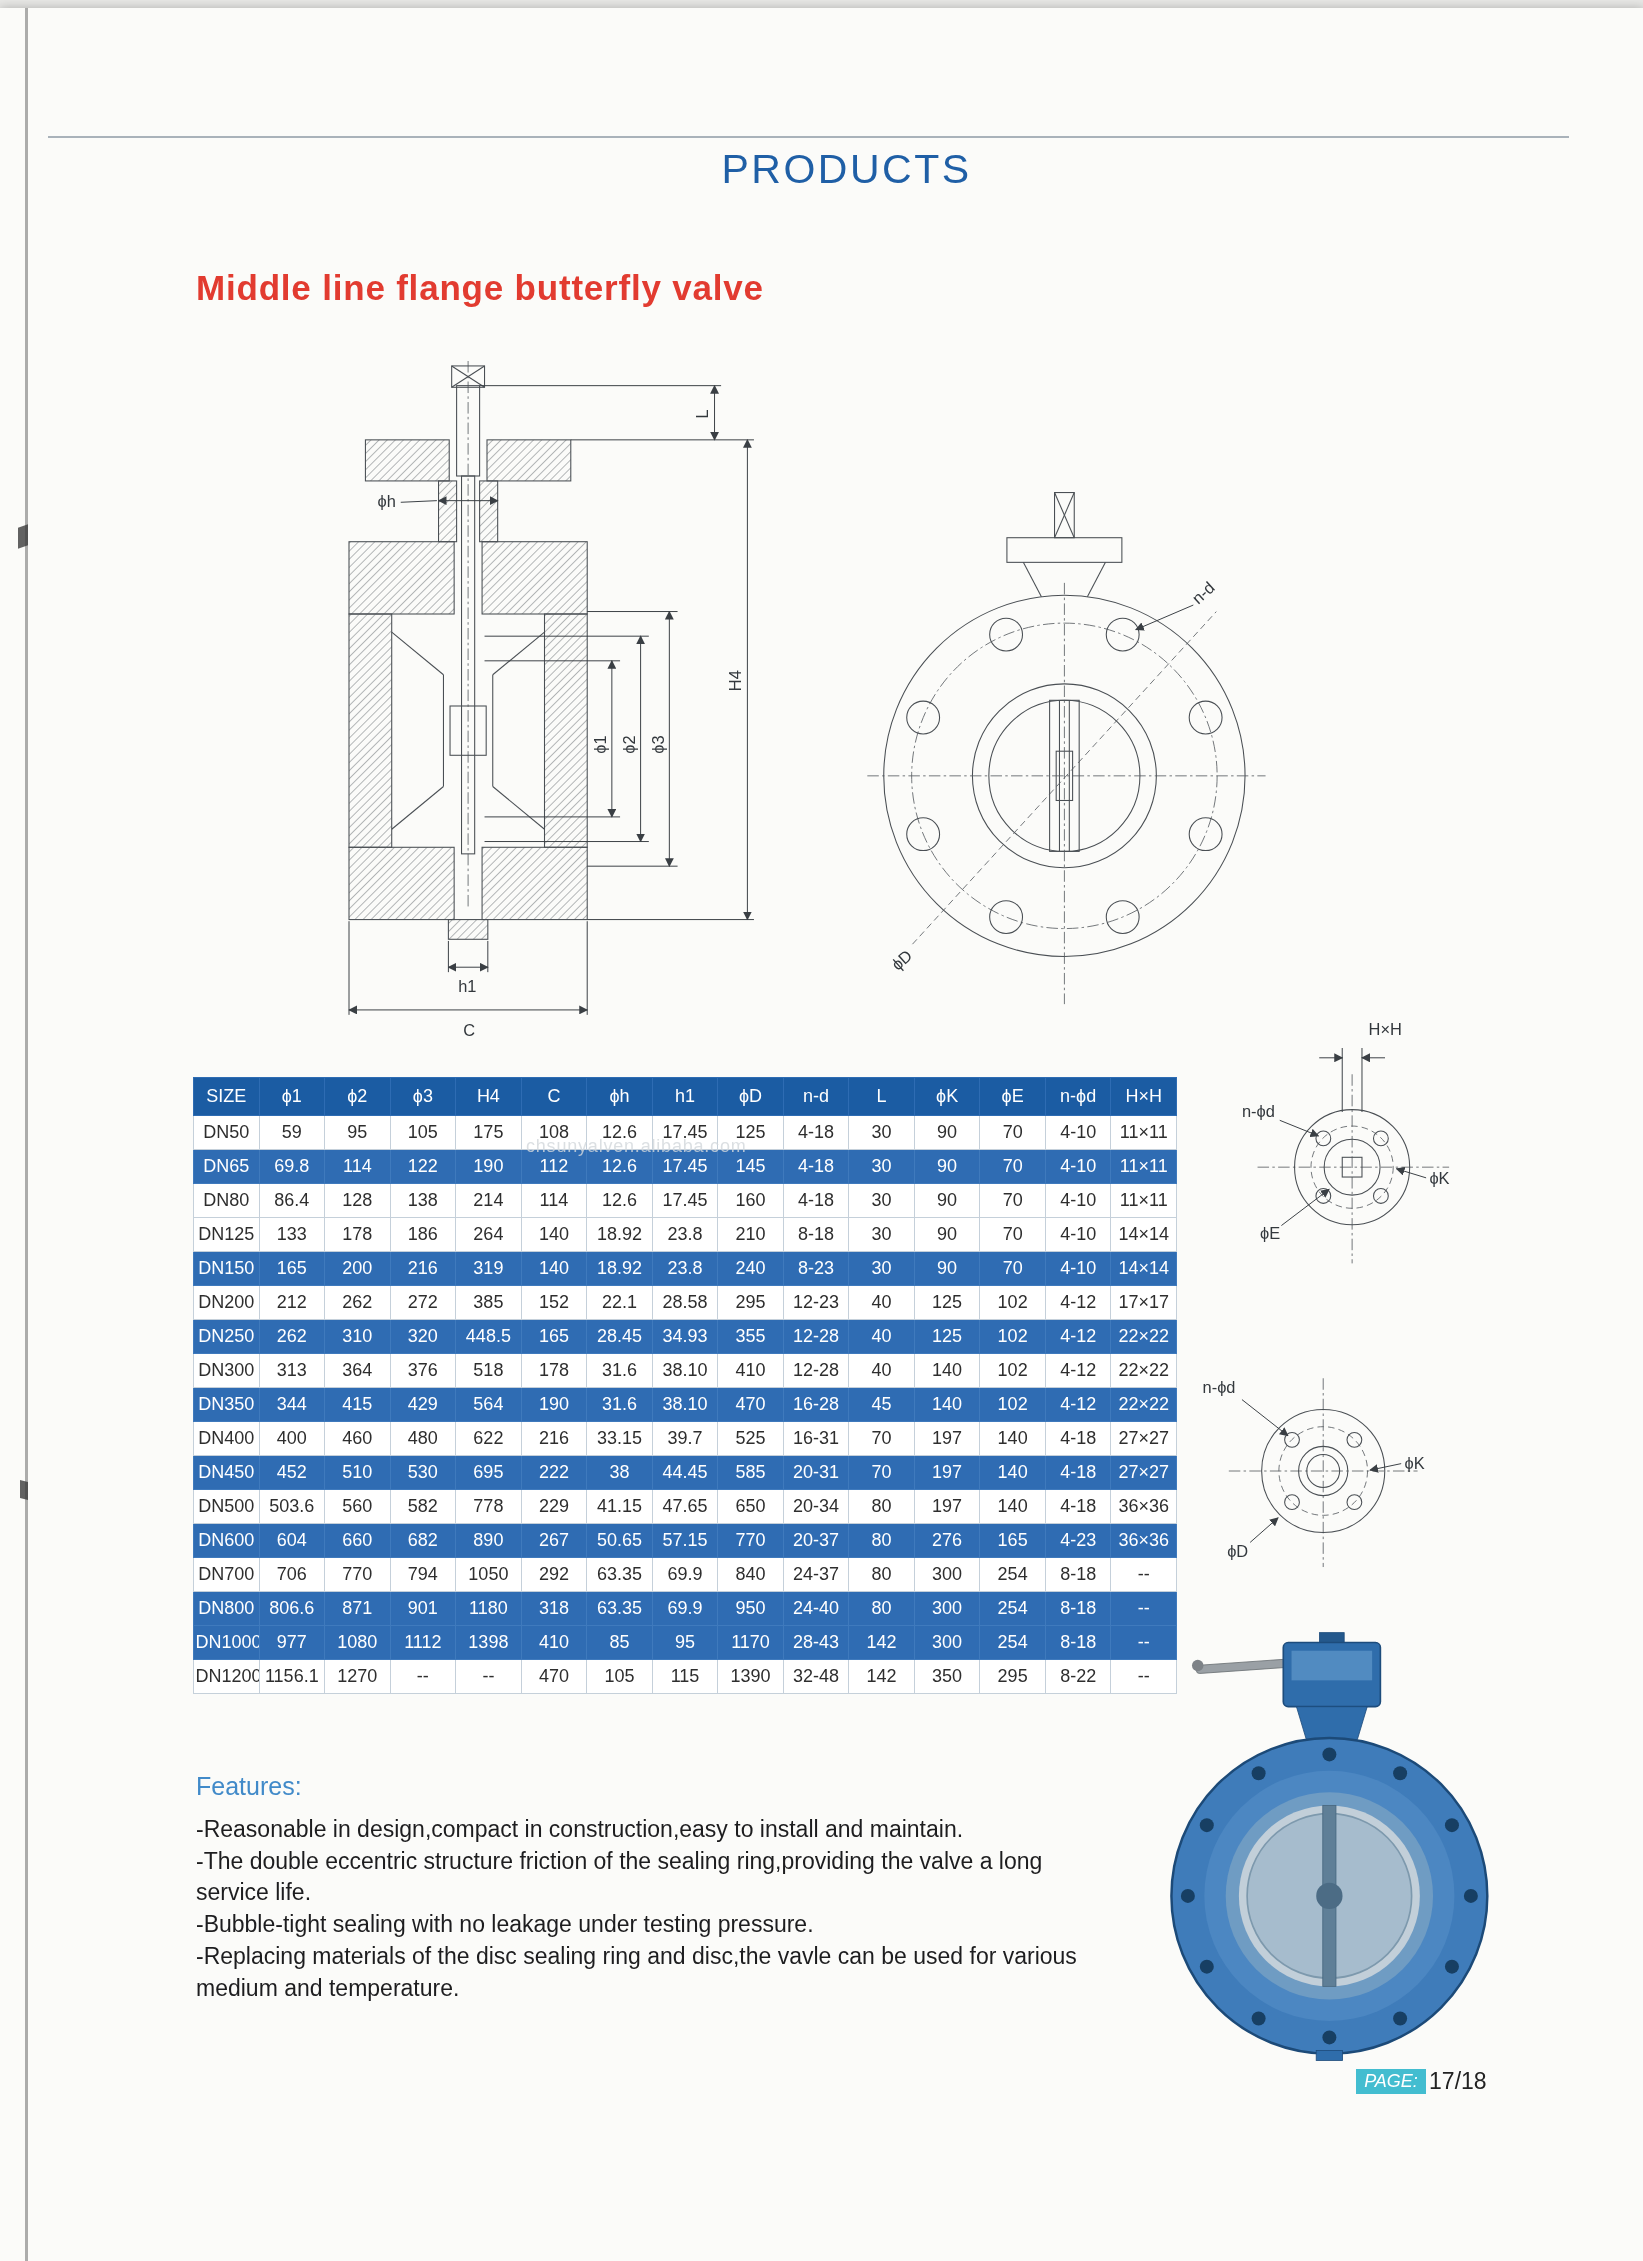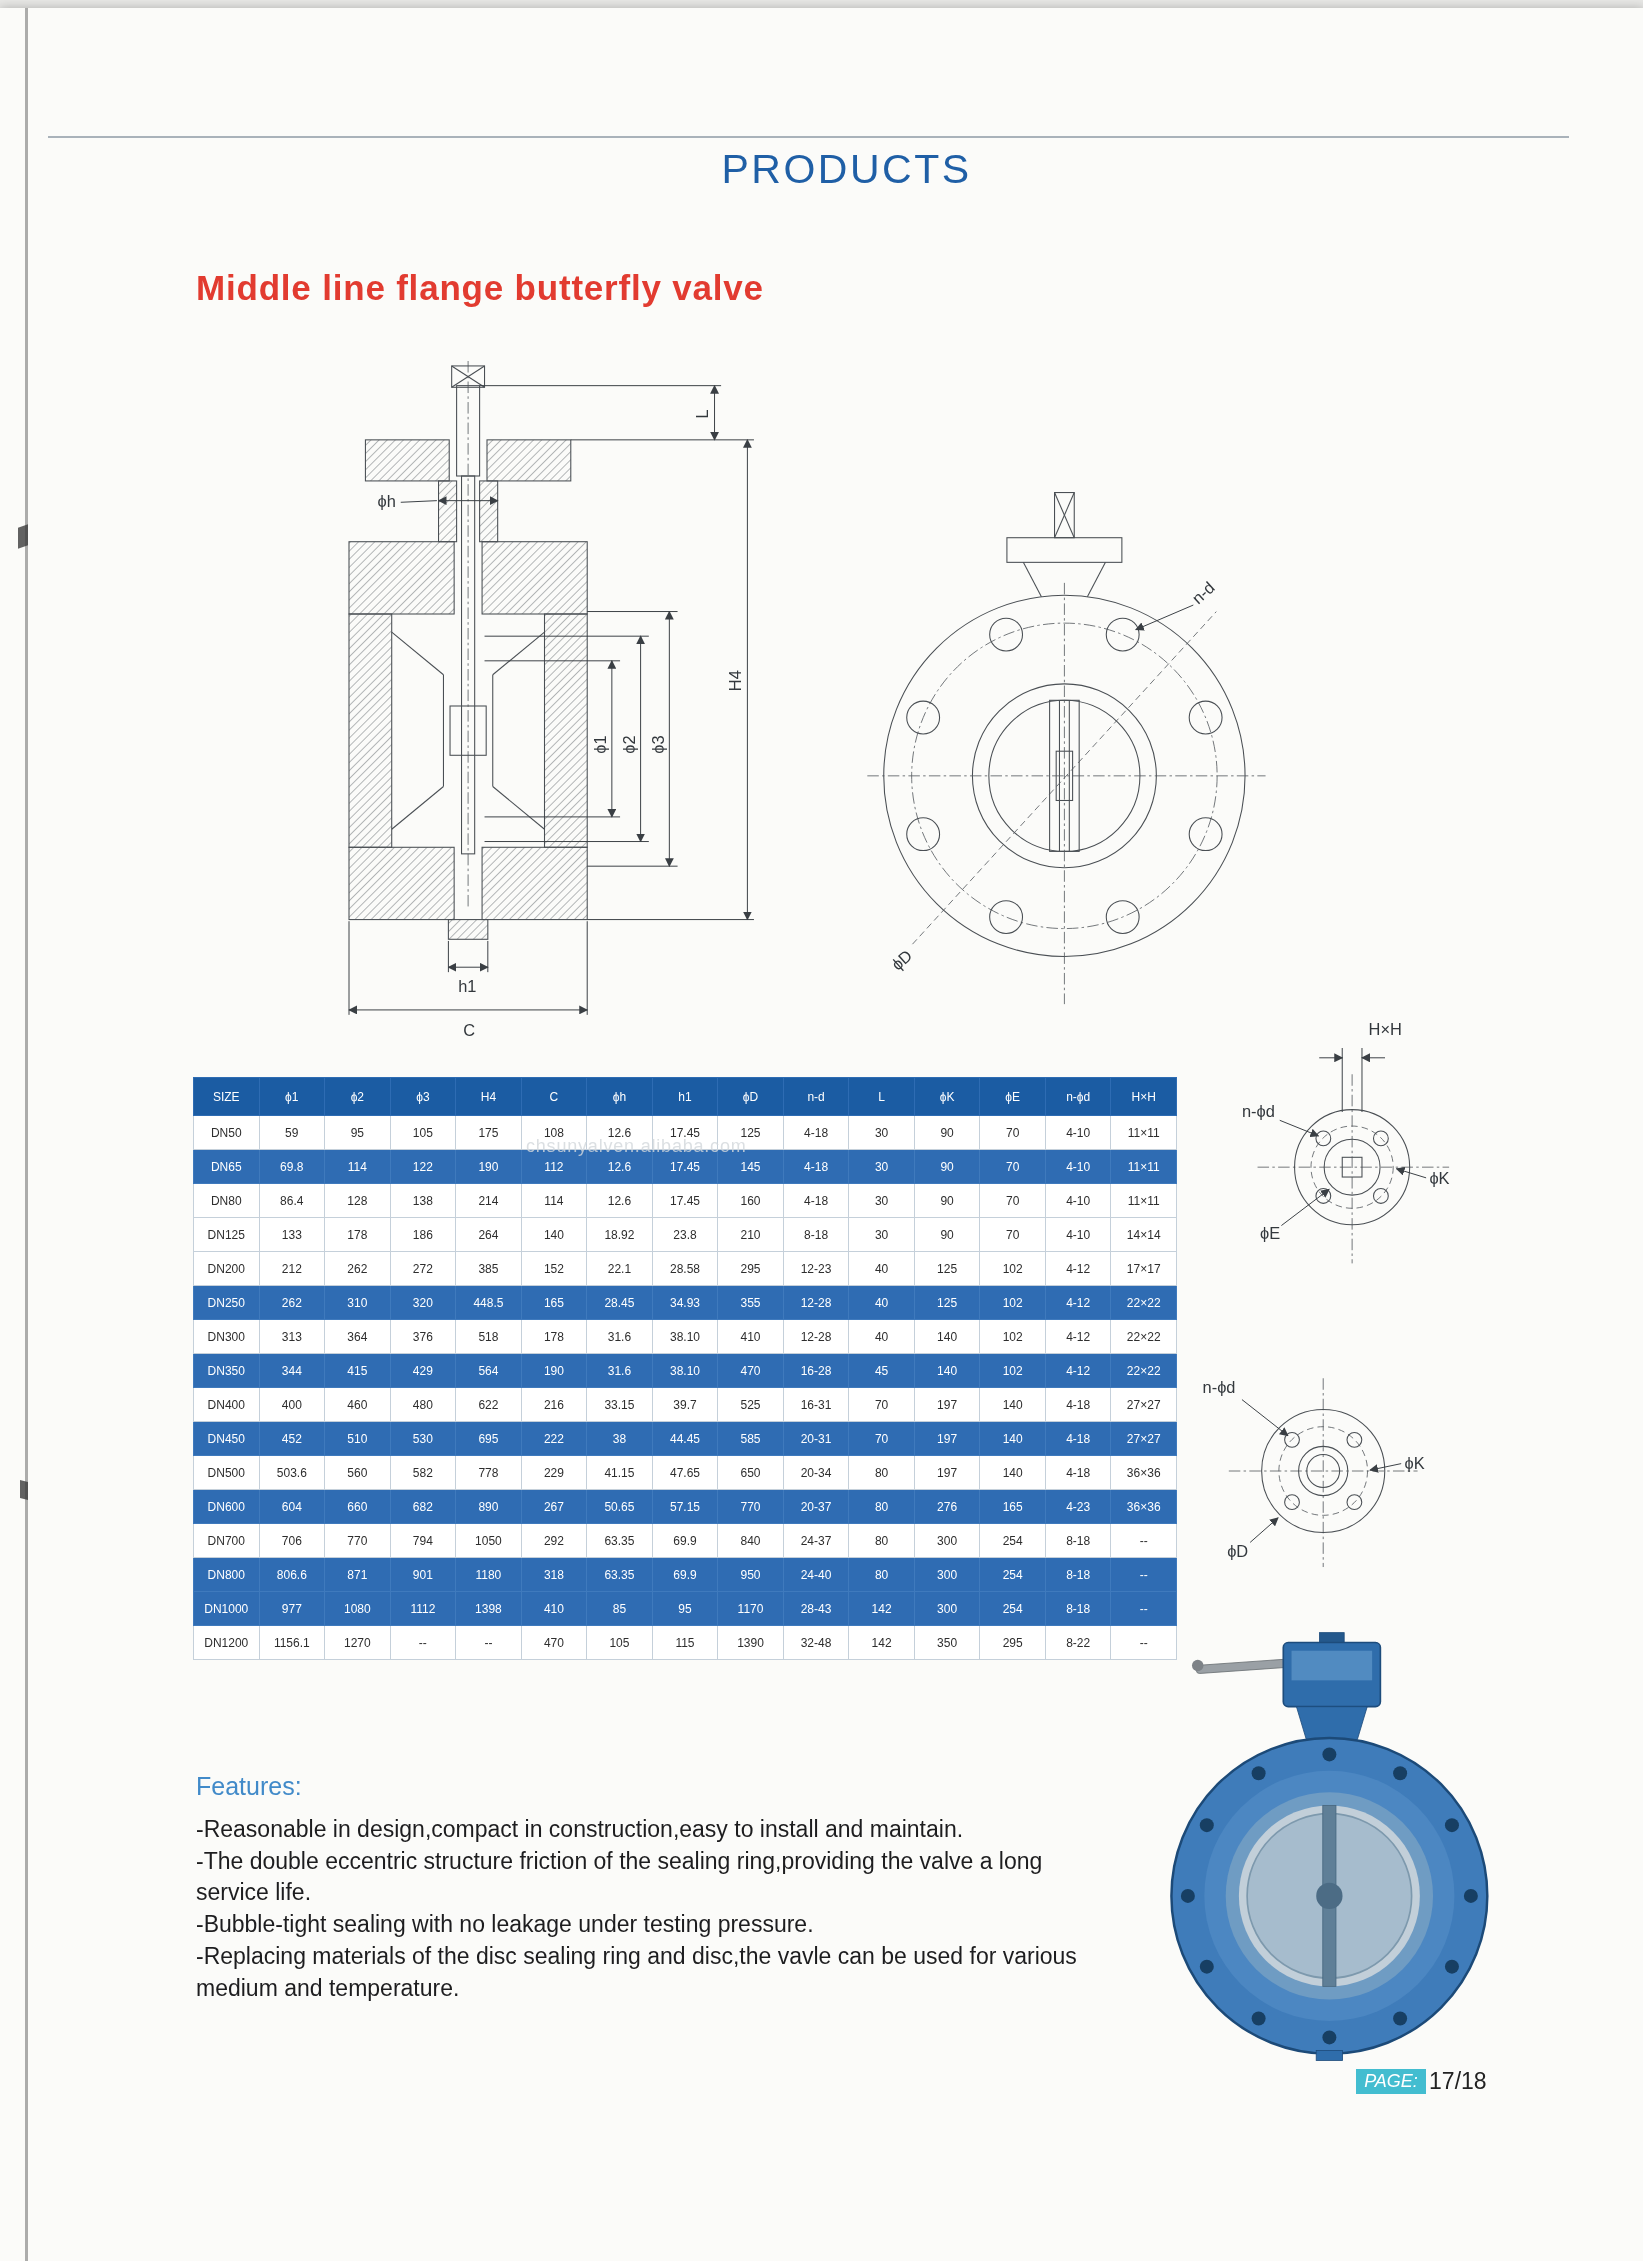--- a/index.html
+++ b/index.html
@@ -21,21 +21,21 @@
   svg{position:absolute;overflow:visible;}
   svg text{font-family:"Liberation Sans",sans-serif;font-size:20px;fill:#33383d;}
   .thin{stroke:#4a4f54;stroke-width:1.3;fill:none;}
   .dim{stroke:#3a3f44;stroke-width:1.2;fill:none;}
   .cl{stroke:#555a5f;stroke-width:1;fill:none;stroke-dasharray:14 4 3 4;}
   .dash{stroke:#555a5f;stroke-width:1;fill:none;stroke-dasharray:8 5;}
   .hatched{fill:url(#hatch);stroke:#4a4f54;stroke-width:1.3;}
 
   
   .spec-table-wrap{position:absolute;left:193px;top:1069px;width:984px;}
-  table.spec{width:100%;border-collapse:collapse;table-layout:fixed;font-size:12px;}
+  table.spec{width:100%;border-collapse:collapse;table-layout:fixed;font-size:18px;}
   table.spec th{background:#1b5ca3;color:#fff;font-weight:400;height:37px;
      border:0.8px solid #2e6cb3;padding:0 1.6px;}
   table.spec td{text-align:center;height:33px;border:0.8px solid #c5d0da;color:#2e2e2e;
      padding:0 1.6px;white-space:nowrap;overflow:hidden;background:#fff;}
   table.spec tr.blue td{background:#2f6cb3;color:#fff;border-color:#3f7abd;}
 
   .watermark{position:absolute;left:526px;top:1128px;font-size:18px;letter-spacing:0.8px;
      color:#d3d8dc;opacity:.8;pointer-events:none;}
 
   .features{position:absolute;left:196px;top:1764px;width:904px;}
@@ -304,20 +304,37 @@
             <td>18.92</td>
             <td>23.8</td>
             <td>210</td>
             <td>8-18</td>
             <td>30</td>
             <td>90</td>
             <td>70</td>
             <td>4-10</td>
             <td>14×14</td>
           </tr>
+          <tr class="blue">
+            <td>DN150</td>
+            <td>165</td>
+            <td>200</td>
+            <td>216</td>
+            <td>319</td>
+            <td>140</td>
+            <td>18.92</td>
+            <td>23.8</td>
+            <td>240</td>
+            <td>8-23</td>
+            <td>30</td>
+            <td>90</td>
+            <td>70</td>
+            <td>4-10</td>
+            <td>14×14</td>
+          </tr>
           <tr>
             <td>DN200</td>
             <td>212</td>
             <td>262</td>
             <td>272</td>
             <td>385</td>
             <td>152</td>
             <td>22.1</td>
             <td>28.58</td>
             <td>295</td>

